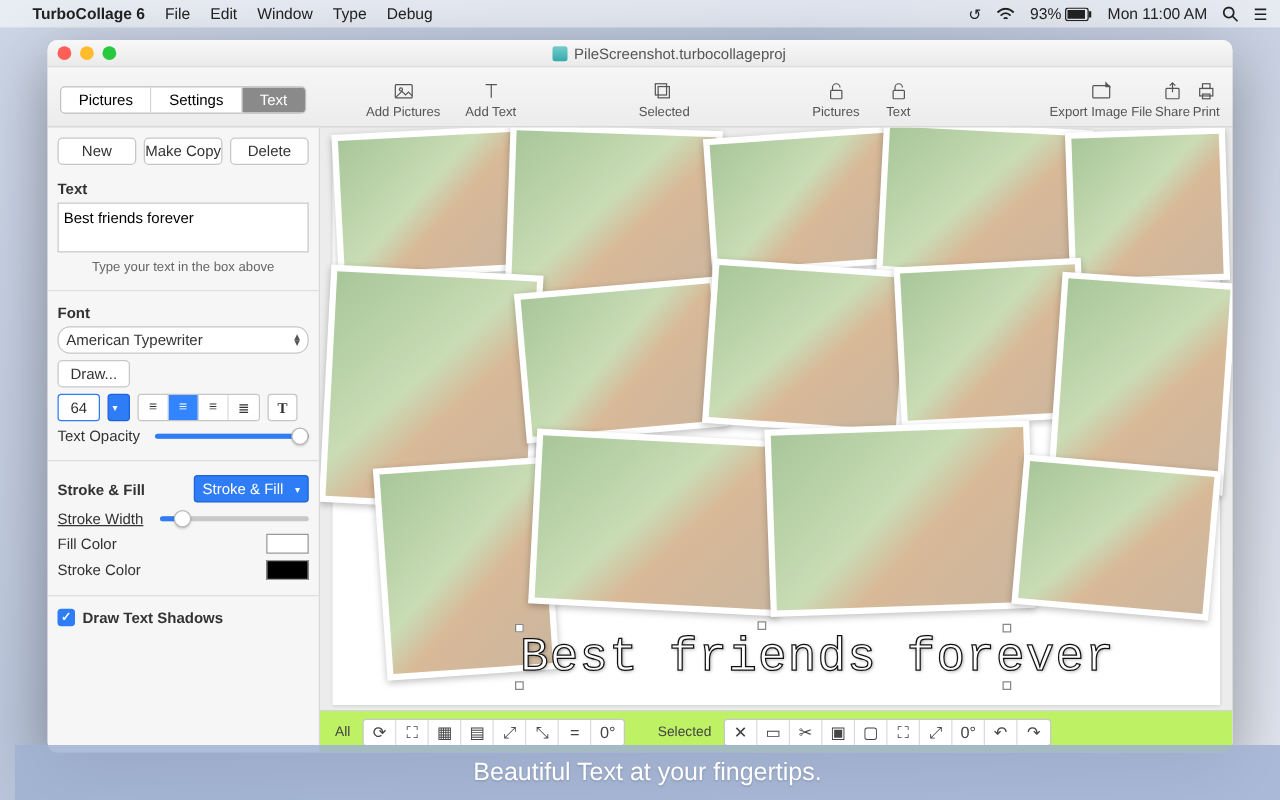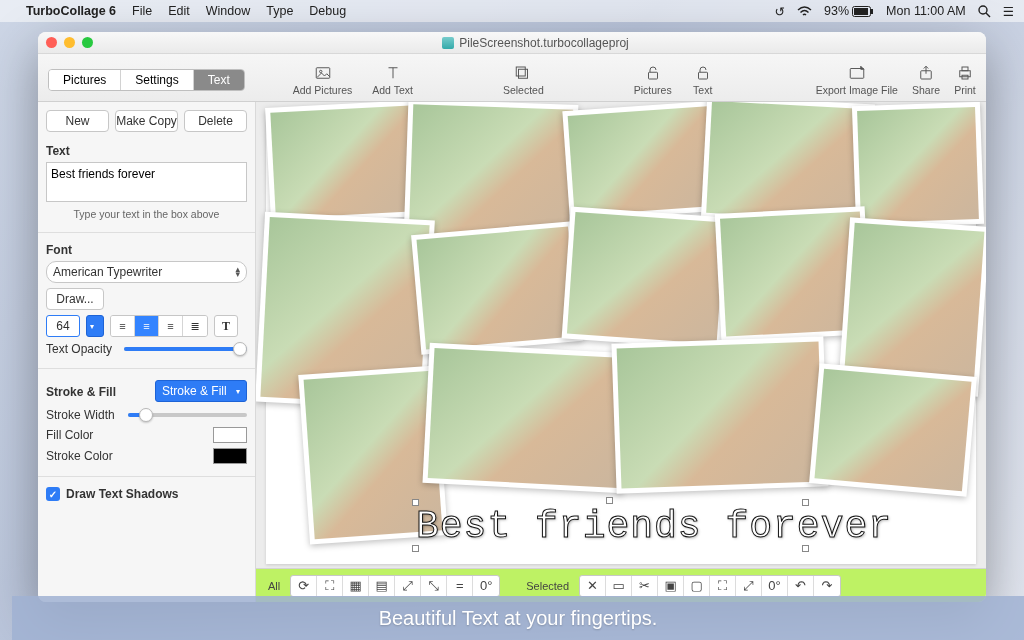--- a/index.html
+++ b/index.html
@@ -176,21 +176,21 @@
             <svg class="ico-svg" viewBox="0 0 24 24">
               <rect x="6" y="11" width="12" height="9" rx="1"></rect>
               <path d="M8 11 V8 a4 4 0 0 1 8 0"></path>
             </svg>
           </span>
         <span>Text</span>
       </div>
     </div>
 
     <span class="flex"></span>
-    <div class="tbgrp" style="margin-left:12px;gap:14px;">
+    <div class="tbgrp" style="margin-left:12px;gap:2px;">
       <div class="tbitem">
         <span class="ico">
             <svg class="ico-svg" viewBox="0 0 24 24">
               <rect x="3" y="6" width="18" height="13" rx="1"></rect>
               <path d="M17 3 L21 7 L17 7 Z" fill="#555"></path>
             </svg>
           </span>
         <span>Export Image File</span>
       </div>
       <div class="tbitem">
@@ -265,21 +265,21 @@
 
       <div class="section">
         <div class="row" style="margin-top:0;">
           <div class="sec-title" style="flex:1">Stroke &amp; Fill</div>
           <div class="bluesel" style="flex:0 0 92px;">
             <span>Stroke &amp; Fill</span>
             <span class="chev">▾</span>
           </div>
         </div>
         <div class="row">
-          <span style="flex:0 0 76px;">Stroke Width</span>
+          <span style="flex:0 0 76px;text-decoration:underline;">Stroke Width</span>
           <div class="slider">
             <div class="fill" style="width:15%"></div>
               <div class="knob" style="left:calc(15% - 7px)"></div>
           </div>
         </div>
         <div class="row">
           <span style="flex:1">Fill Color</span>
           <div class="swatch white"></div>
         </div>
         <div class="row">

